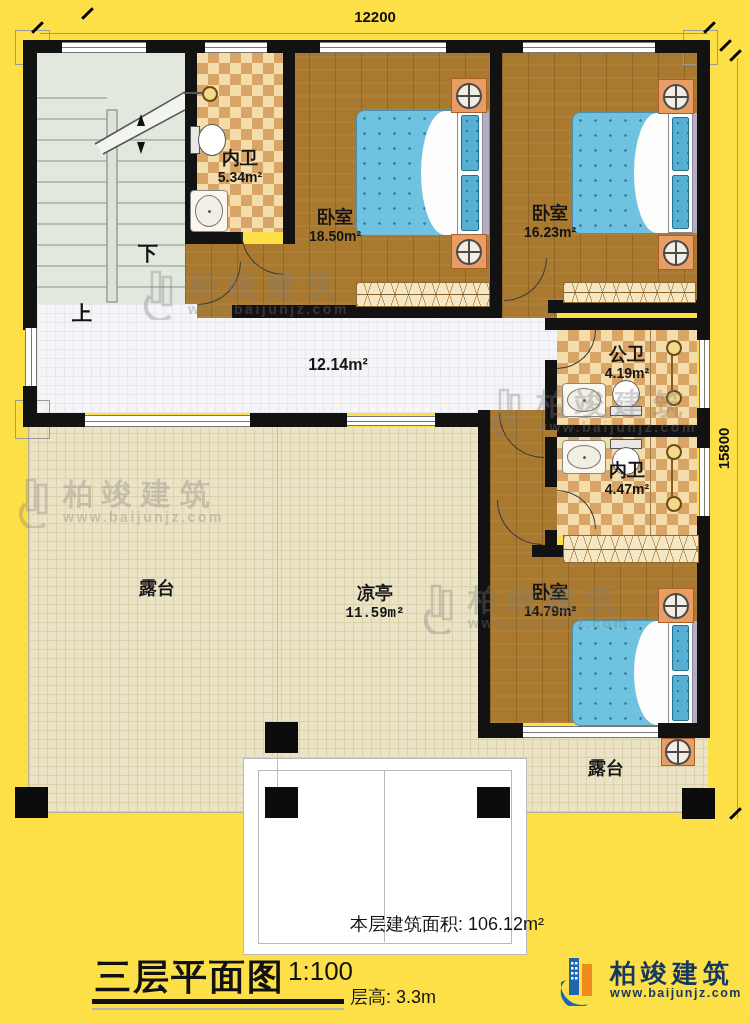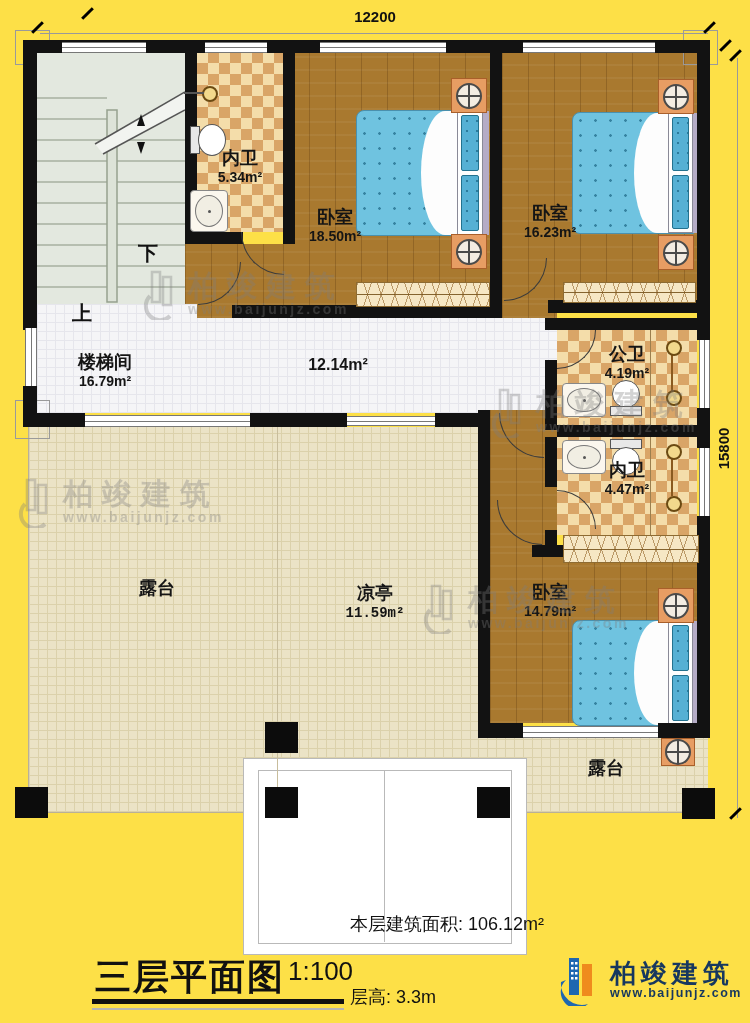--- a/index.html
+++ b/index.html
@@ -294,24 +294,20 @@
       <span class="ar">5.34m²</span>
   </div>
   <div class="rlab" style="left:285px;top:207px;width:100px;">
     <span class="nm">卧室</span>
       <span class="ar">18.50m²</span>
   </div>
   <div class="rlab" style="left:500px;top:203px;width:100px;">
     <span class="nm">卧室</span>
       <span class="ar">16.23m²</span>
   </div>
-  <div class="rlab" style="left:45px;top:352px;width:120px;">
-    <span class="nm">楼梯间</span>
-      <span class="ar">16.79m²</span>
-  </div>
   <div class="rlab" style="left:288px;top:356px;width:100px;">
     <span class="ar" style="font-size:16px;">12.14m²</span>
   </div>
   <div class="rlab" style="left:577px;top:344px;width:100px;">
     <span class="nm">公卫</span>
       <span class="ar">4.19m²</span>
   </div>
   <div class="rlab" style="left:577px;top:460px;width:100px;">
     <span class="nm">内卫</span>
       <span class="ar">4.47m²</span>

